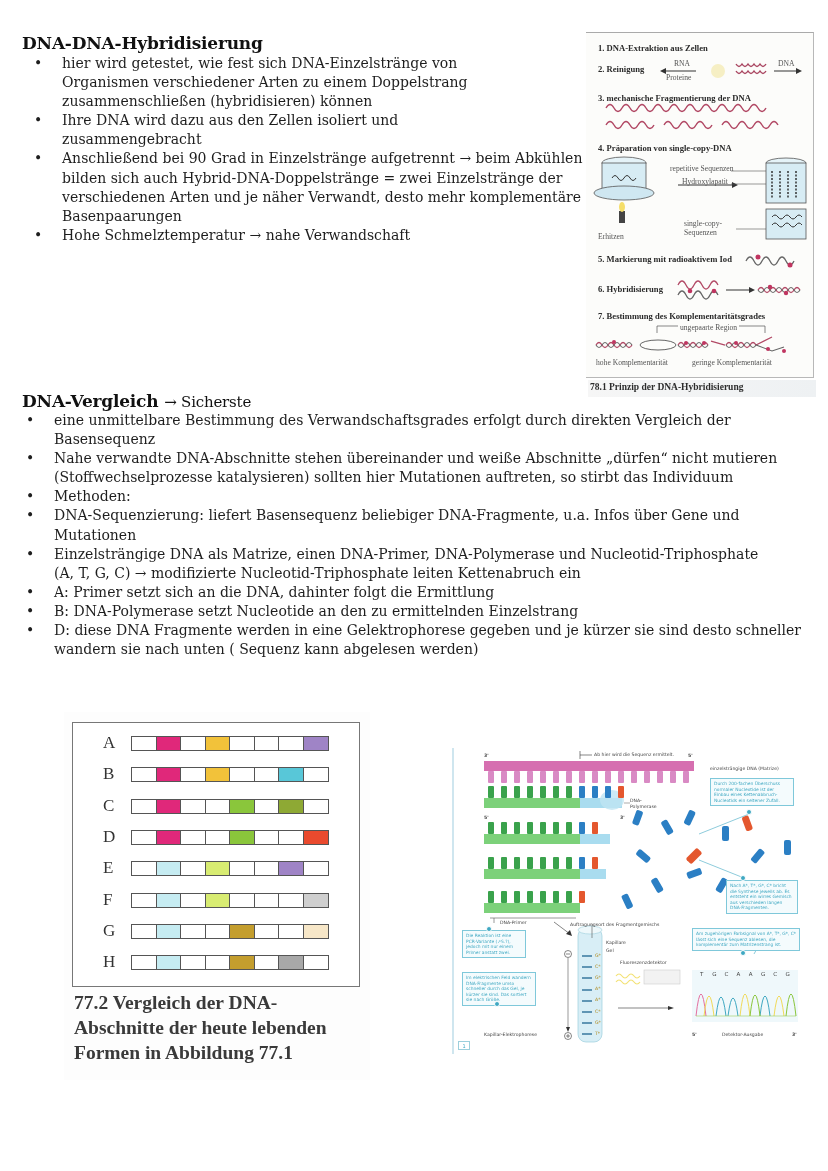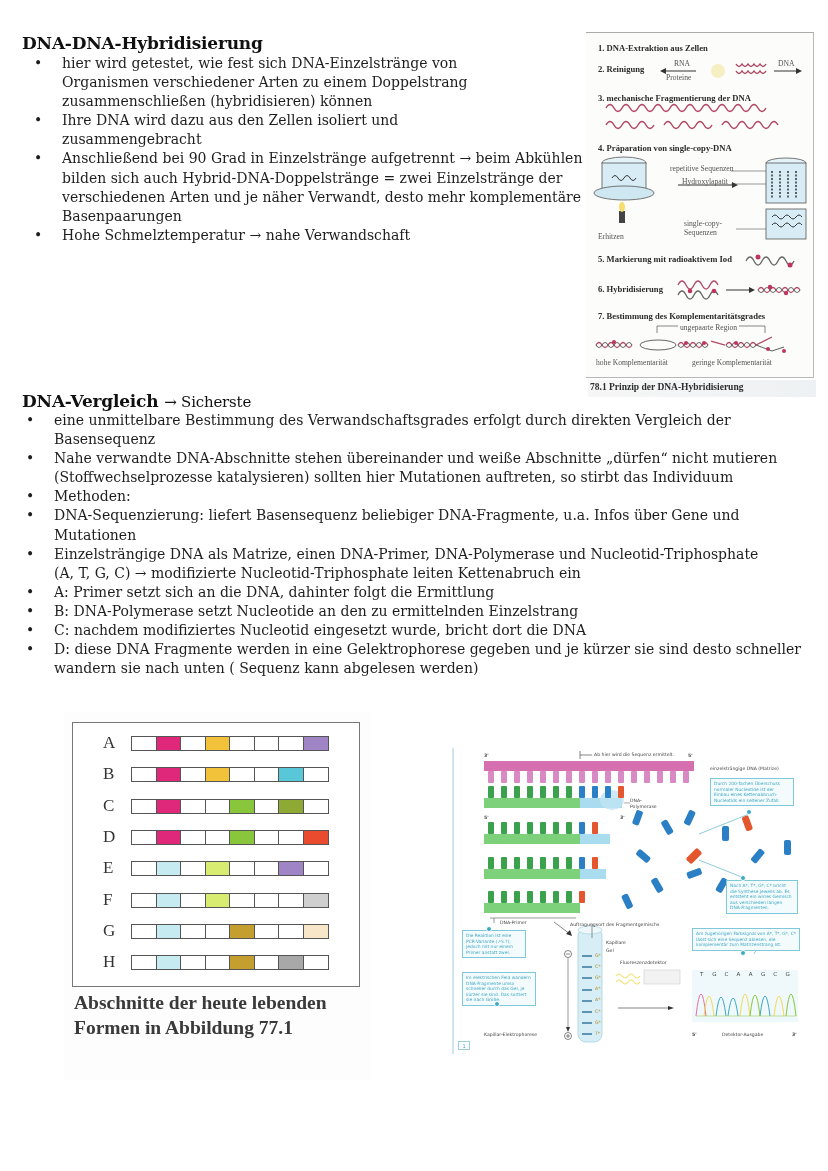--- a/index.html
+++ b/index.html
@@ -132,21 +132,20 @@
   <span class="sub">→ Sicherste</span>
 </div>
 <ul class="bullets" style="left:22px; top:411px; width:800px;">
   <li>eine unmittelbare Bestimmung des Verwandschaftsgrades erfolgt durch direkten Vergleich der Basensequenz</li>
   <li>Nahe verwandte DNA-Abschnitte stehen übereinander und weiße Abschnitte „dürfen“ nicht mutieren (Stoffwechselprozesse katalysieren) sollten hier Mutationen auftreten, so stirbt das Individuum</li>
   <li>Methoden:</li>
   <li>DNA-Sequenzierung: liefert Basensequenz beliebiger DNA-Fragmente, u.a. Infos über Gene und Mutationen</li>
   <li style="width:740px;">Einzelsträngige DNA als Matrize, einen DNA-Primer, DNA-Polymerase und Nucleotid-Triphosphate (A, T, G, C) → modifizierte Nucleotid-Triphosphate leiten Kettenabruch ein</li>
   <li>A: Primer setzt sich an die DNA, dahinter folgt die Ermittlung</li>
   <li>B: DNA-Polymerase setzt Nucleotide an den zu ermittelnden Einzelstrang</li>
-  <li>C: nachdem modifiziertes Nucleotid eingesetzt wurde, bricht dort die DNA</li>
   <li>D: diese DNA Fragmente werden in eine Gelektrophorese gegeben und je kürzer sie sind desto schneller wandern sie nach unten ( Sequenz kann abgelesen werden)</li>
 </ul>
 
 <div class="cmp-bg"></div>
 <div class="cmp-fig" id="cmp-fig">
     <div class="cmp-row" style="top: 13px;">
       <div class="rl">A</div>
       <div class="cells">
         <div class="cell" style="background: rgb(255, 255, 255);"></div>
         <div class="cell" style="background: rgb(224, 40, 122);"></div>
@@ -244,20 +243,21 @@
         <div class="cell" style="background: rgb(255, 255, 255);"></div>
         <div class="cell" style="background: rgb(255, 255, 255);"></div>
         <div class="cell" style="background: rgb(196, 158, 46);"></div>
         <div class="cell" style="background: rgb(255, 255, 255);"></div>
         <div class="cell" style="background: rgb(168, 168, 168);"></div>
         <div class="cell" style="background: rgb(255, 255, 255);"></div>
       </div>
     </div>
   </div>
 <div class="cmp-caption">
+  <div>77.2  Vergleich der DNA-</div>
   <div>Abschnitte der heute lebenden</div>
   <div>Formen in Abbildung 77.1</div>
 </div>
 
 <div class="seq-fig">
   <div class="tiny" style="left:30px; top:5px; font-weight:bold;">3'</div>
   <div class="tiny" style="left:140px; top:4px;">Ab hier wird die Sequenz ermittelt.</div>
   <div class="tiny" style="left:234px; top:5px; font-weight:bold;">5'</div>
   <div class="tiny" style="left:256px; top:18px;">einzelsträngige DNA (Matrize)</div>
 

